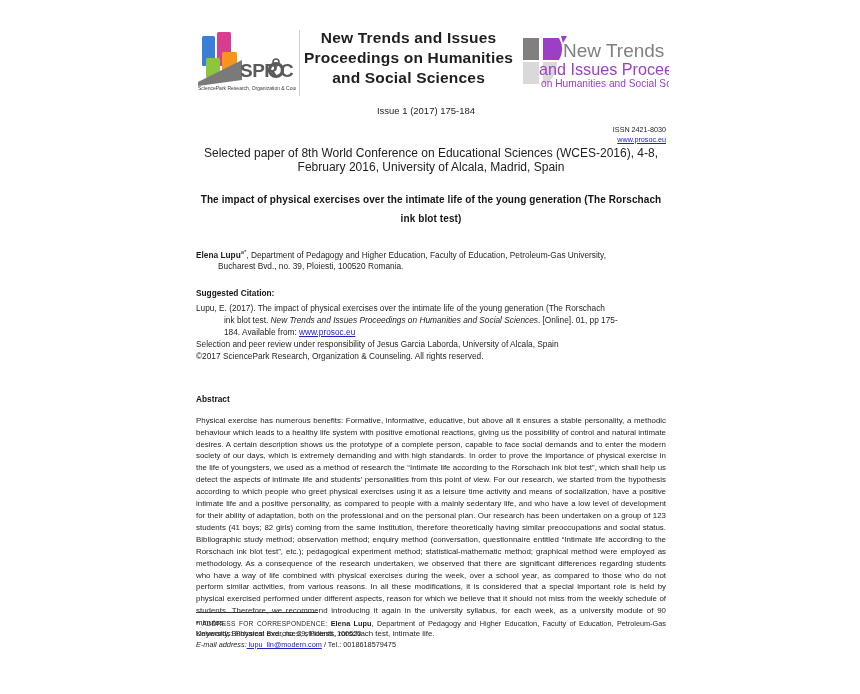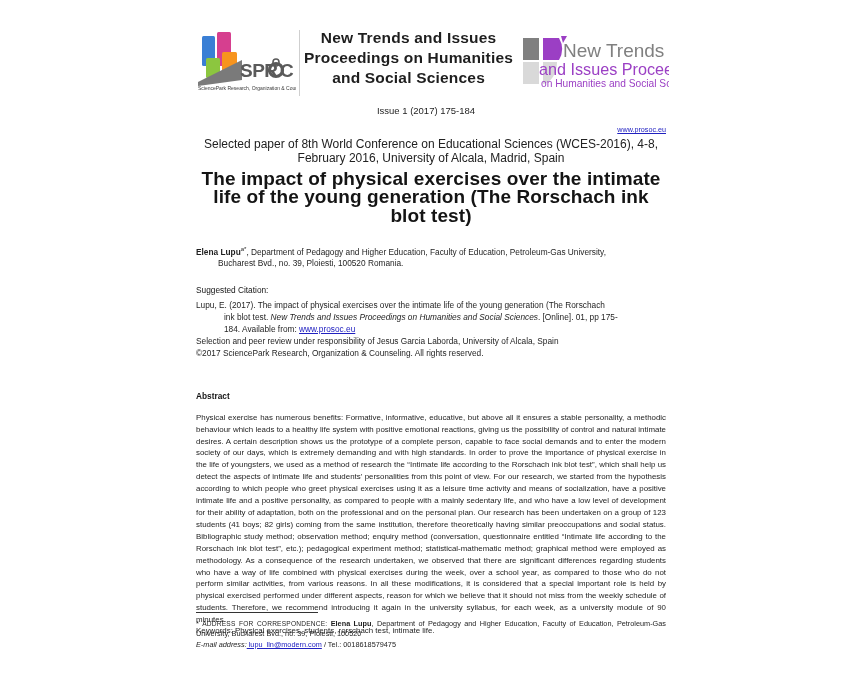--- a/index.html
+++ b/index.html
@@ -91,44 +91,44 @@
 
   .selected-paper {
     text-align: center;
     font-size: 12px;
     color: #222;
     margin-top: 2px;
   }
 
   .paper-title {
     text-align: center;
-    font-size: 19px;
+    font-size: 10px;
     line-height: 18.5px;
     font-weight: bold;
     color: #141414;
-    margin-top: 5px;
+    margin-top: 17px;
     letter-spacing: 0.1px;
   }
 
   
   .authors {
     margin-top: 19px;
     font-size: 8.3px;
     line-height: 11.5px;
     color: #1e1e1e;
     text-align: justify;
   }
   .authors .indent2 { display:block; padding-left: 22px; }
   .authors b { font-weight: bold; }
   sup { font-size: 6px; vertical-align: super; }
 
   .sec-head {
     margin-top: 15px;
     font-size: 8.3px;
-    font-weight: normal;
+    font-weight: bold;
     color: #141414;
   }
   .citation {
     margin-top: 4px;
     font-size: 8.3px;
     line-height: 12px;
     color: #1e1e1e;
   }
   .citation .hang {
     padding-left: 28px;
@@ -230,20 +230,21 @@
           <text x="46" y="27" font-family="Liberation Sans, sans-serif" font-size="19" fill="#808080">New Trends</text>
           <text x="22" y="45" font-family="Liberation Sans, sans-serif" font-size="16.2" fill="#9b3fc4">and Issues Proceedings</text>
           <text x="24" y="57" font-family="Liberation Sans, sans-serif" font-size="10.2" fill="#9b3fc4">on Humanities and Social Sciences</text>
         </svg>
       </div>
     </div>
 
     <div class="issue-line">Issue 1 (2017) 175-184</div>
 
     <div class="issn-block">
+      <div>ISSN 2421-8030</div>
       <div><span class="link">www.prosoc.eu</span></div>
     </div>
 
     <div class="selected-paper">Selected paper of 8th World Conference on Educational Sciences (WCES-2016), 4-8, February 2016, University of Alcala, Madrid, Spain</div>
 
     <div class="paper-title">The impact of physical exercises over the intimate life of the young generation (The Rorschach ink blot test)</div>
 
     <div class="authors">
       <b>Elena Lupu</b><sup>a*</sup><span>, Department of Pedagogy and Higher Education, Faculty of Education, Petroleum-Gas University,</span>
       <span class="indent2">Bucharest Bvd., no. 39, Ploiesti, 100520 Romania.</span>

